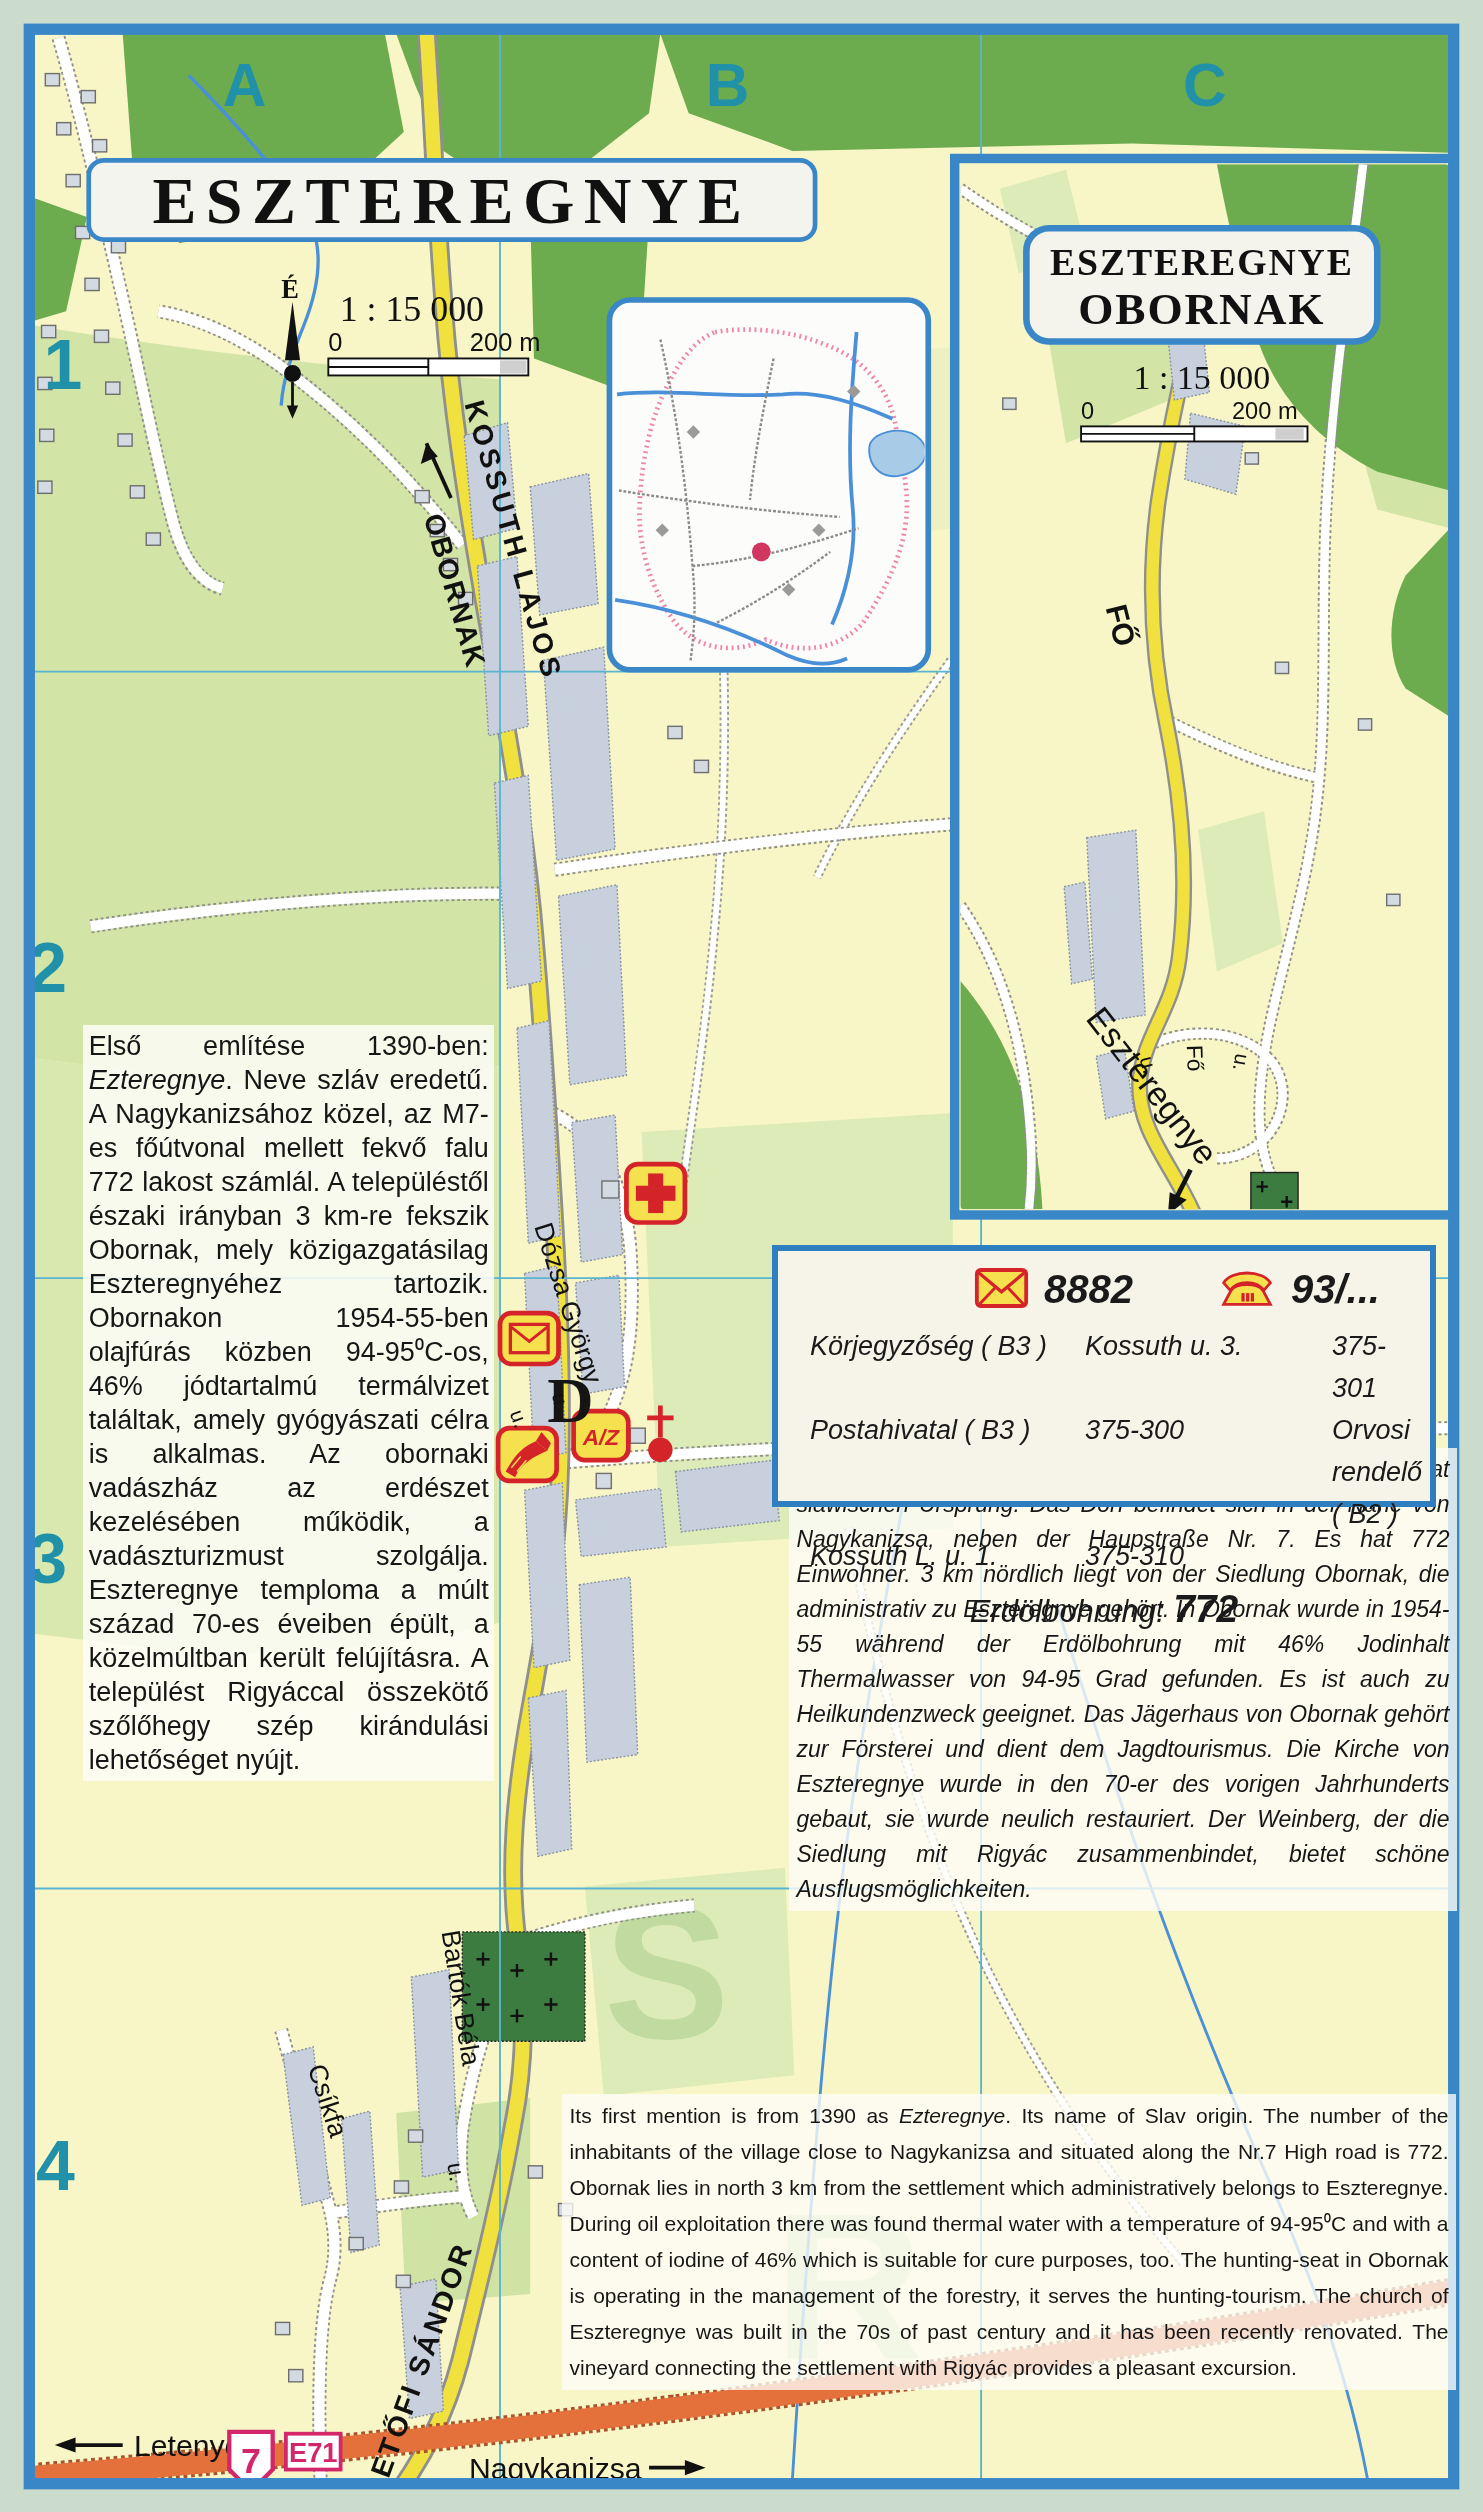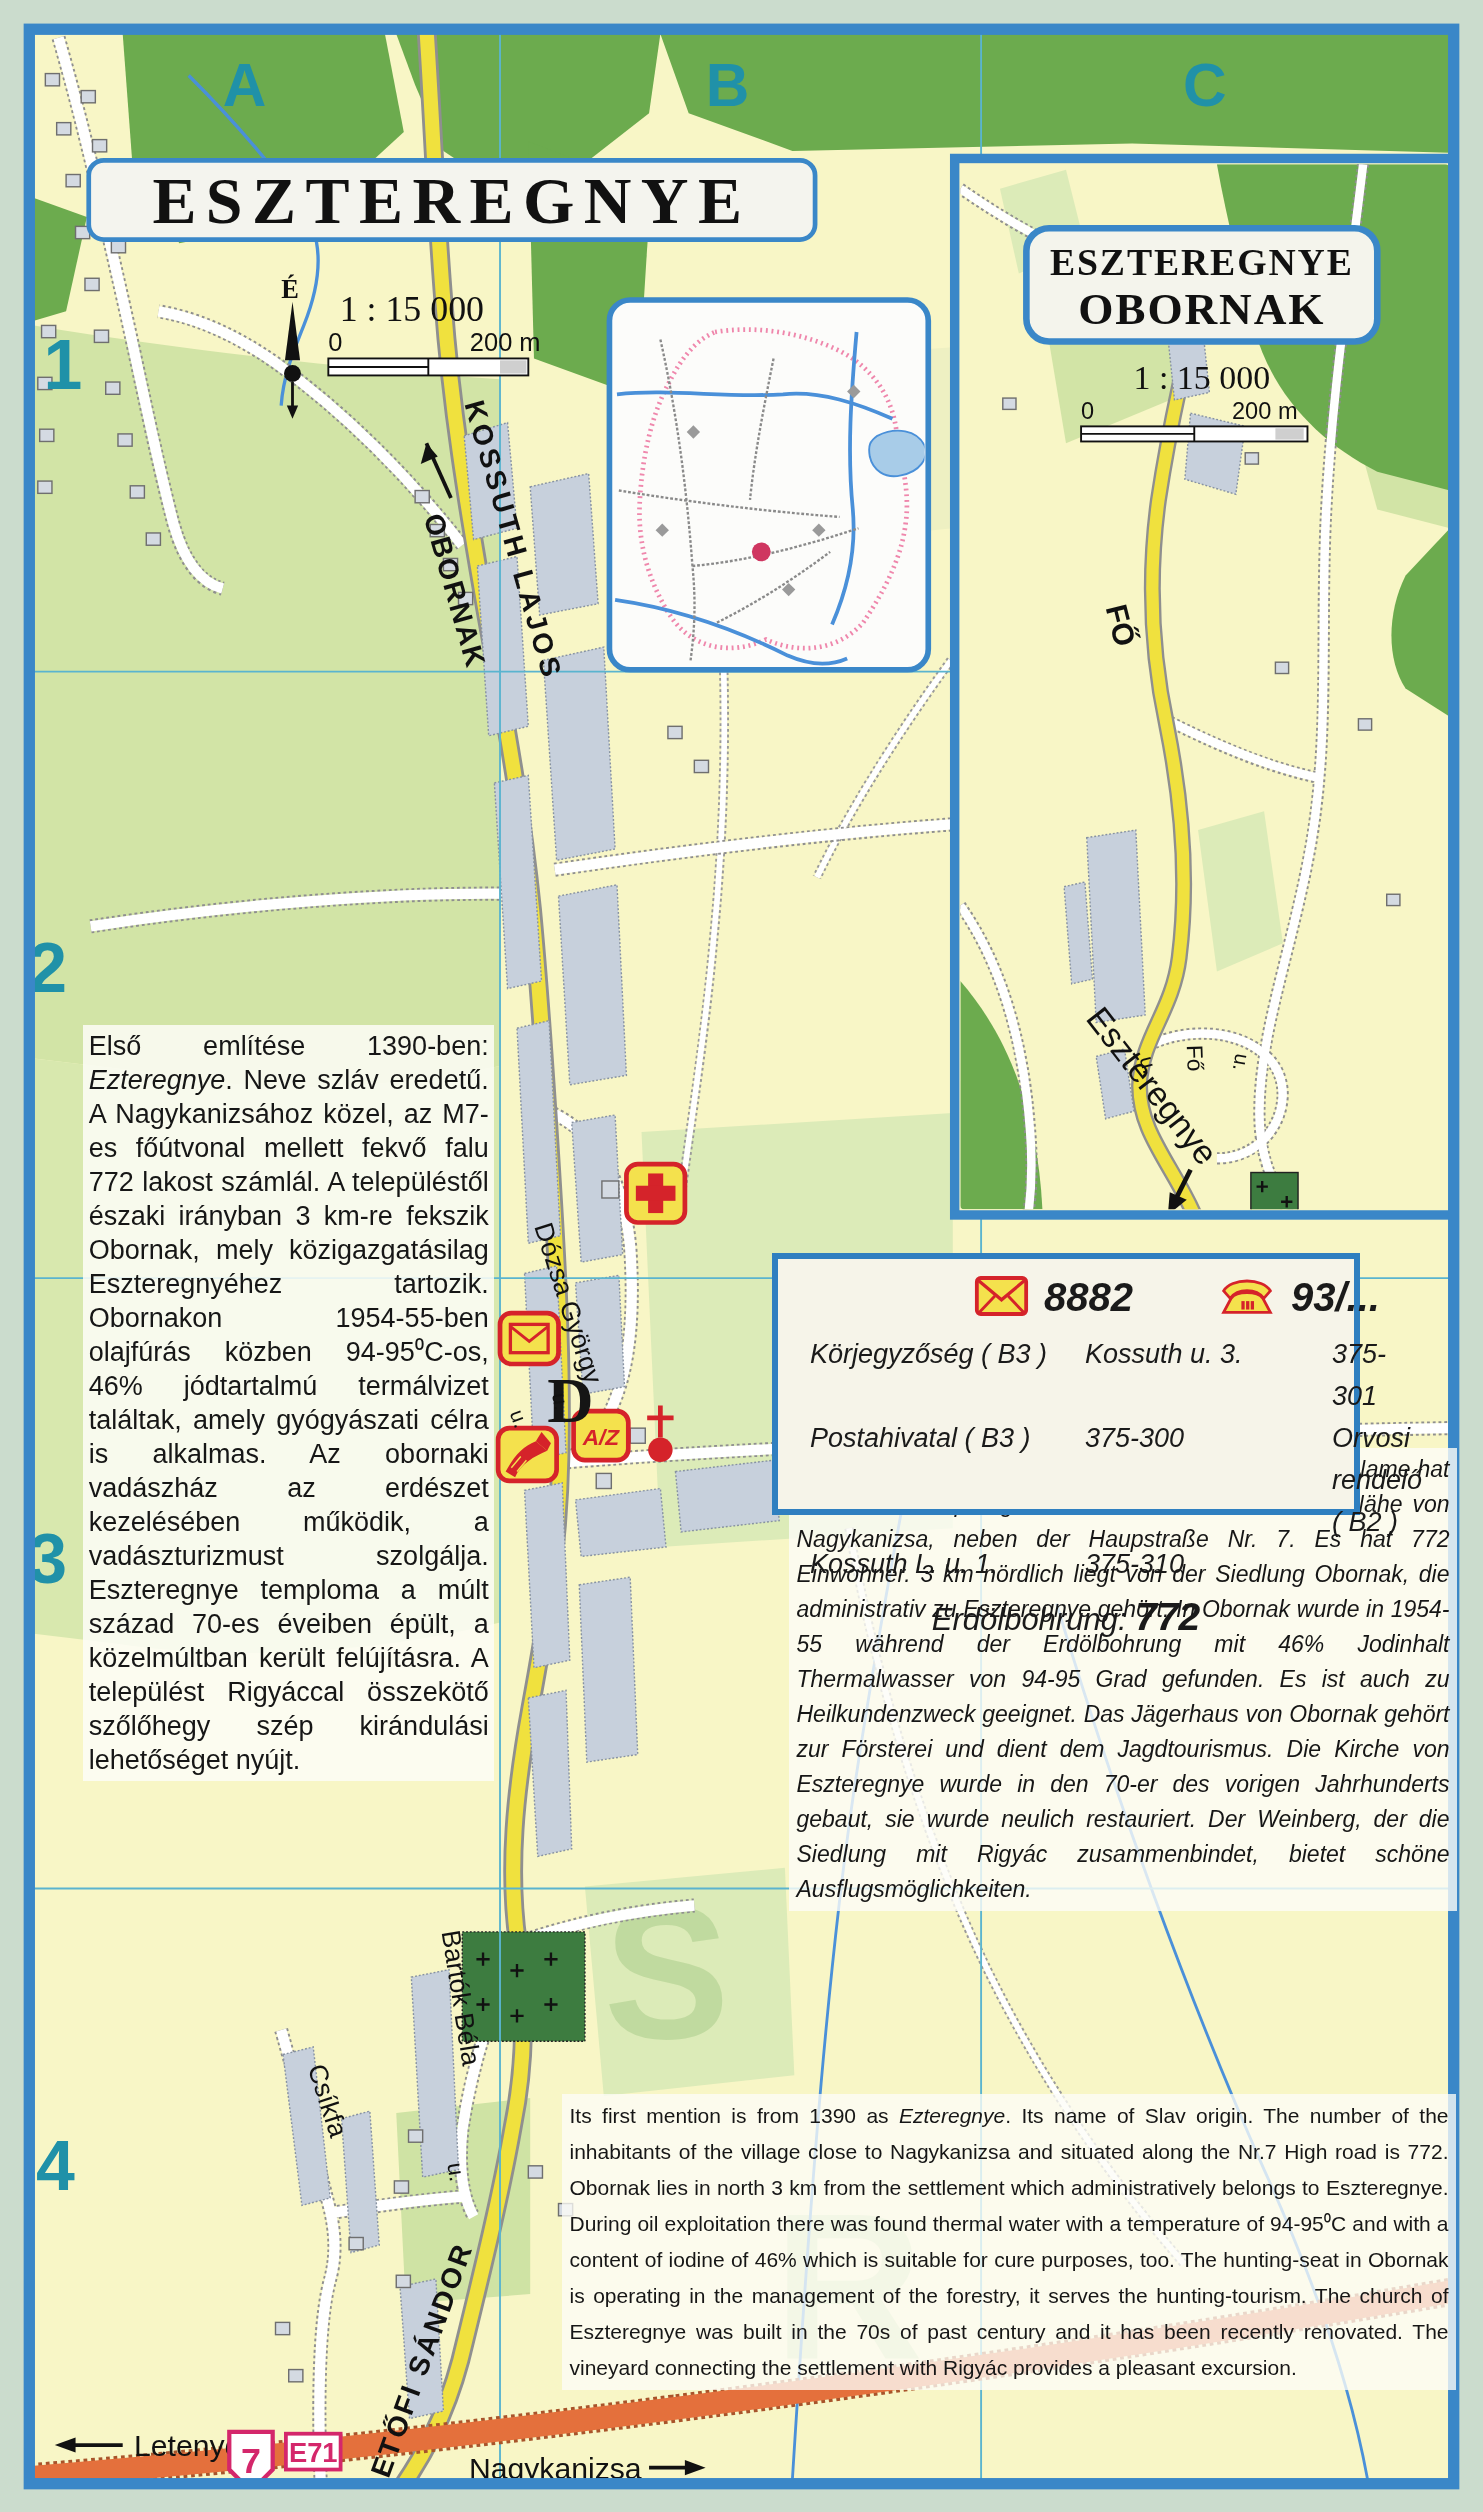--- a/index.html
+++ b/index.html
@@ -8,21 +8,21 @@
   svg text{user-select:none;}
   .t-serif{font-family:"Liberation Serif","DejaVu Serif",serif;}
   .t-sans{font-family:"Liberation Sans","DejaVu Sans",sans-serif;}
   .grid-letter{font-family:"Liberation Sans",sans-serif;font-weight:bold;fill:#2091a8;}
   .street{font-family:"Liberation Sans",sans-serif;fill:#111;}
   .txt{position:absolute;color:#161616;text-align:justify;font-family:"Liberation Sans",sans-serif;}
   #hu{left:83px;top:981px;width:400px;font-size:27px;line-height:34px;background:rgba(253,253,247,.86);padding:3.8px 5.7px;margin-top:44px;}
   #de{left:789px;top:1448px;width:653px;font-size:23px;line-height:35px;font-style:italic;background:rgba(253,253,247,.80);padding:3.8px 7.5px;}
   #en{left:562px;top:2094px;width:879px;font-size:21px;line-height:36px;background:rgba(253,253,247,.78);padding:3.8px 7.5px;}
   .it{font-style:italic;}
-  #infobox{position:absolute;left:772px;top:1245px;width:588px;height:262px;background:#f6f4e9;border:6.6px solid #2f7fc0;box-sizing:border-box;font-style:italic;color:#1a1a1a;margin-top:8px;}
+  #infobox{position:absolute;left:772px;top:1245px;width:664px;height:262px;background:#f6f4e9;border:6.6px solid #2f7fc0;box-sizing:border-box;font-style:italic;color:#1a1a1a;}
   .info-head{display:flex;align-items:center;gap:15px;margin:15px 0 9.4px 196px;}
   .info-code{font-size:40px;font-weight:bold;}
   .info-rows{display:grid;grid-template-columns:275px 247px auto;padding:3.8px 32px 0 32px;font-size:27px;line-height:42px;}
   .info-pop{text-align:center;font-size:31px;margin-top:9.4px;}
   .info-pop b{font-size:39px;}
 </style>
 </head>
 <body>
 
 <div id="stage">

